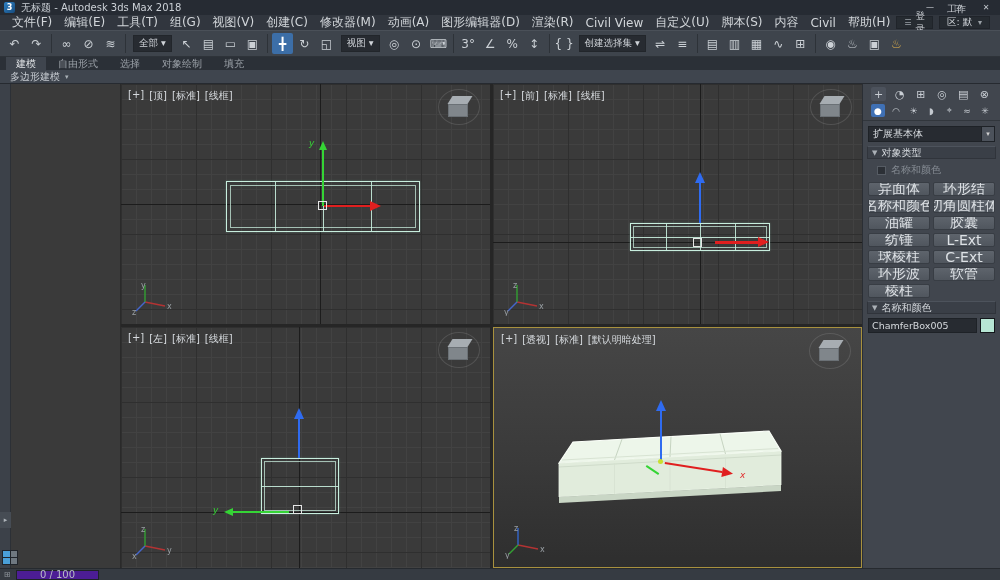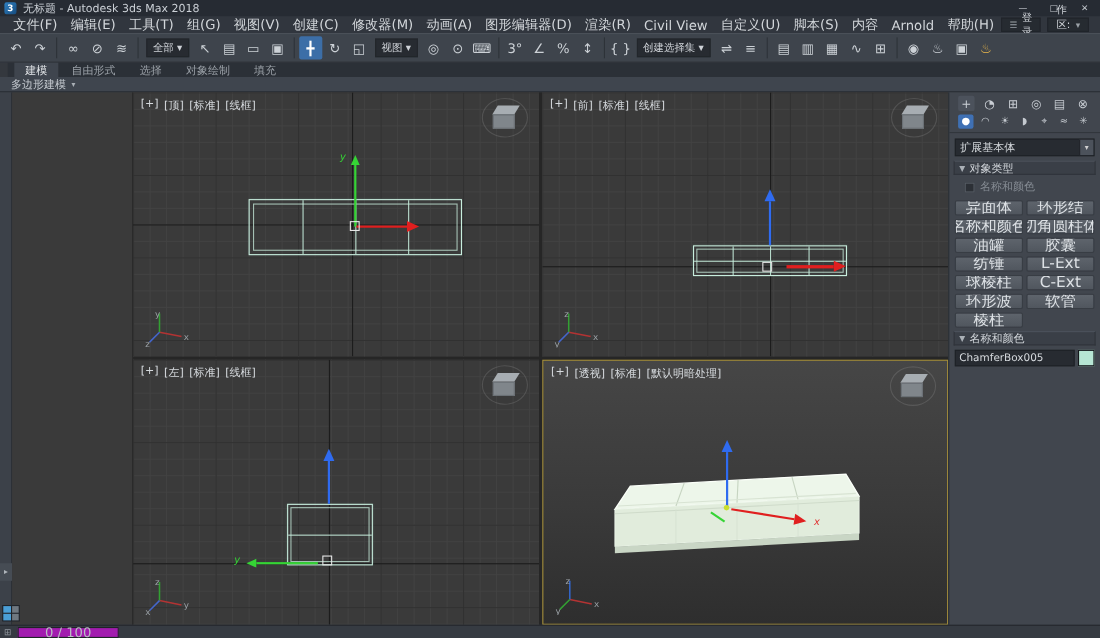--- a/index.html
+++ b/index.html
@@ -22,21 +22,21 @@
 
   
   .toolbar{position:absolute;top:30px;height:27px;left:0;right:0;background:#3e444c;border-top:1px solid #4a5058;border-bottom:1px solid #2e3339;display:flex;align-items:center;padding:0 4px;gap:1px}
   .tbi{width:21px;height:21px;display:flex;align-items:center;justify-content:center;font-size:12px;color:#ccd1d6;border-radius:2px}
   .tbi.active{background:#3c6ea7;color:#fff}
   .tbi.render{color:#e8b64c}
   .tbdrop{height:17px;background:#272b31;border:1px solid #22262b;color:#cfd3d8;font-size:9.5px;display:flex;align-items:center;padding:0 5px;margin:0 3px;white-space:nowrap}
   .tbsep{width:1px;height:19px;background:#2d3238;margin:0 3px}
 
   
-  .ribbon-tabs{position:absolute;top:57px;left:7px;right:0;height:13px;background:#2b3037;display:flex;align-items:stretch;padding-left:6px;gap:2px}
+  .ribbon-tabs{position:absolute;top:57px;left:0;right:0;height:13px;background:#2b3037;display:flex;align-items:stretch;padding-left:6px;gap:2px}
   .rtab{padding:0 10px;font-size:10px;color:#9ba1a8;display:flex;align-items:center;white-space:nowrap}
   .rtab:first-of-type{background:#3f454e;color:#e2e5e8}
   .ribbon-sub{position:absolute;top:70px;left:0;right:0;height:14px;background:#3f454e;border-bottom:1px solid #262a30;display:flex;align-items:center;padding-left:10px;gap:5px}
   .ribbon-panel-label{font-size:10px;color:#c6cbd1}
   .tri-sm{font-size:7px;color:#aab0b6}
 
   
   .workarea{position:absolute;top:84px;left:0;right:0;bottom:12px;background:#34383e}
   .left-strip{position:absolute;left:0;top:0;width:11px;bottom:0;background:#3c4149;border-right:1px solid #2c3036}
   .strip-btn{position:absolute;left:0;top:428px;width:11px;height:16px;display:flex;align-items:center;justify-content:center;font-size:7px;color:#aeb4ba;background:#464c54}
@@ -111,21 +111,21 @@
   .autogrid .lbl{font-size:10px;color:#858b93}
   .obj-btns{display:grid;grid-template-columns:1fr 1fr;gap:3px;margin:0 5px}
   .obj-btn{height:14px;background:linear-gradient(#5e646c,#50565e);border:1px solid #383d44;border-radius:2px;font-size:14px;color:#dde1e5;display:flex;align-items:center;justify-content:center;overflow:hidden;white-space:nowrap}
   .name-row{display:flex;gap:3px;margin:4px 5px;align-items:flex-end}
   .name-field{flex:1;height:15px;background:#272b31;border:1px solid #1e2227;font-size:9.5px;color:#d6dade;display:flex;align-items:center;padding:0 3px;white-space:nowrap}
   .swatch{width:15px;height:15px;border:1px solid #14171b}
 
   
   .statusbar{position:absolute;left:0;bottom:0;right:0;height:12px;background:#363b42;border-top:1px solid #262a2f;display:flex;align-items:center;padding:0 2px;gap:4px}
   .sb-icon{width:10px;height:10px;display:flex;align-items:center;justify-content:center;font-size:8px;color:#8d939a}
-  .time-box{width:92px;height:10px;background:#a21caf;border:1px solid #1f2327;font-size:12px;color:#b9bec4;display:flex;align-items:center;justify-content:center}
+  .time-box{width:83px;height:10px;background:#4c1d95;border:1px solid #1f2327;font-size:10px;color:#b9bec4;display:flex;align-items:center;justify-content:center}
 </style>
 </head>
 <body>
 
 <div class="titlebar">
   <div class="logo">3</div>
   <div class="title-text">无标题 - Autodesk 3ds Max 2018</div>
   <div class="win-controls">
     <div class="win-btn">—</div>
     <div class="win-btn">□</div>
@@ -152,21 +152,21 @@
     <span class="menu-item">视图(V)</span>
     <span class="menu-item">创建(C)</span>
     <span class="menu-item">修改器(M)</span>
     <span class="menu-item">动画(A)</span>
     <span class="menu-item">图形编辑器(D)</span>
     <span class="menu-item">渲染(R)</span>
     <span class="menu-item">Civil View</span>
     <span class="menu-item">自定义(U)</span>
     <span class="menu-item">脚本(S)</span>
     <span class="menu-item">内容</span>
-    <span class="menu-item">Arnold</span>
+    <span class="menu-item">Civil</span>
     <span class="menu-item">帮助(H)</span>
   </div>
 
 <div class="toolbar">
 
 <span class="tbi">↶</span>
     <span class="tbi">↷</span>
     <span class="tbsep"></span>
     <span class="tbi">∞</span>
     <span class="tbi">⊘</span>

